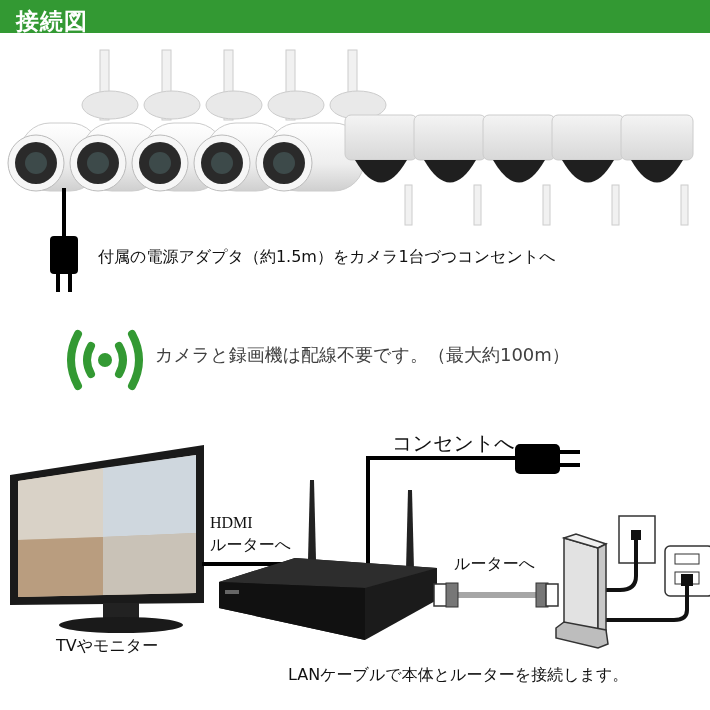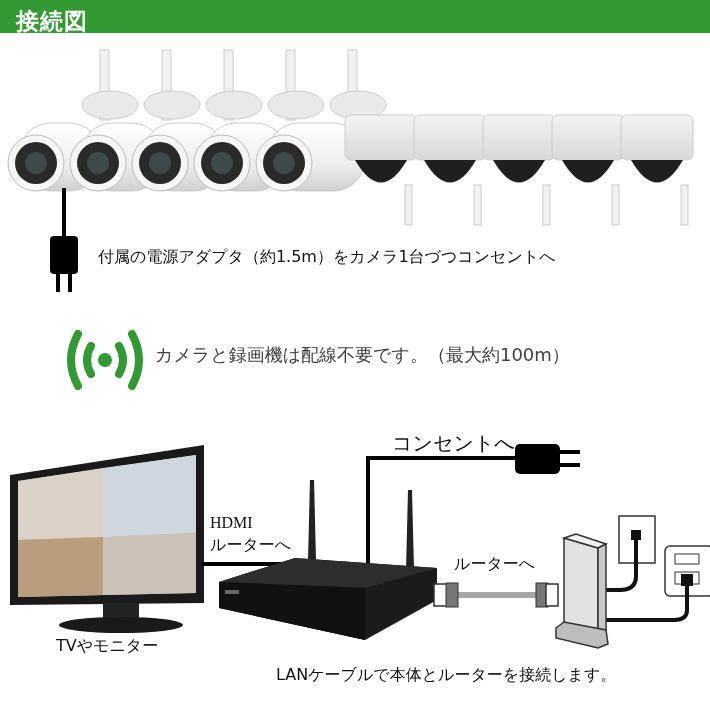--- a/index.html
+++ b/index.html
@@ -183,14 +183,14 @@
   <rect x="131" y="64" width="12" height="12" fill="#111"></rect>
   <path d="M86 30 V66 Q86 80 70 80 H46" fill="none" stroke="#111" stroke-width="4"></path>
   <path d="M137 76 V100 Q137 110 124 110 H46" fill="none" stroke="#111" stroke-width="4"></path>
   <polygon points="14,28 48,38 48,130 14,124" fill="#e2e2e2" stroke="#333" stroke-width="1.5"></polygon>
   <polygon points="14,28 26,24 56,34 48,38" fill="#f0f0f0" stroke="#333" stroke-width="1.5"></polygon>
   <polygon points="48,38 56,34 56,124 48,130" fill="#c8c8c8" stroke="#333" stroke-width="1.5"></polygon>
   <polygon points="6,118 14,112 56,120 58,134 48,138 6,128" fill="#bdbdbd" stroke="#333" stroke-width="1.5"></polygon>
 </svg>
 
 <div class="txt t-note">
-  <div style="margin-left:8px">LANケーブルで本体とルーターを接続します。</div>
+  <div style="margin-left:20px">LANケーブルで本体とルーターを接続します。</div>
 </div>
 
 </body></html>

